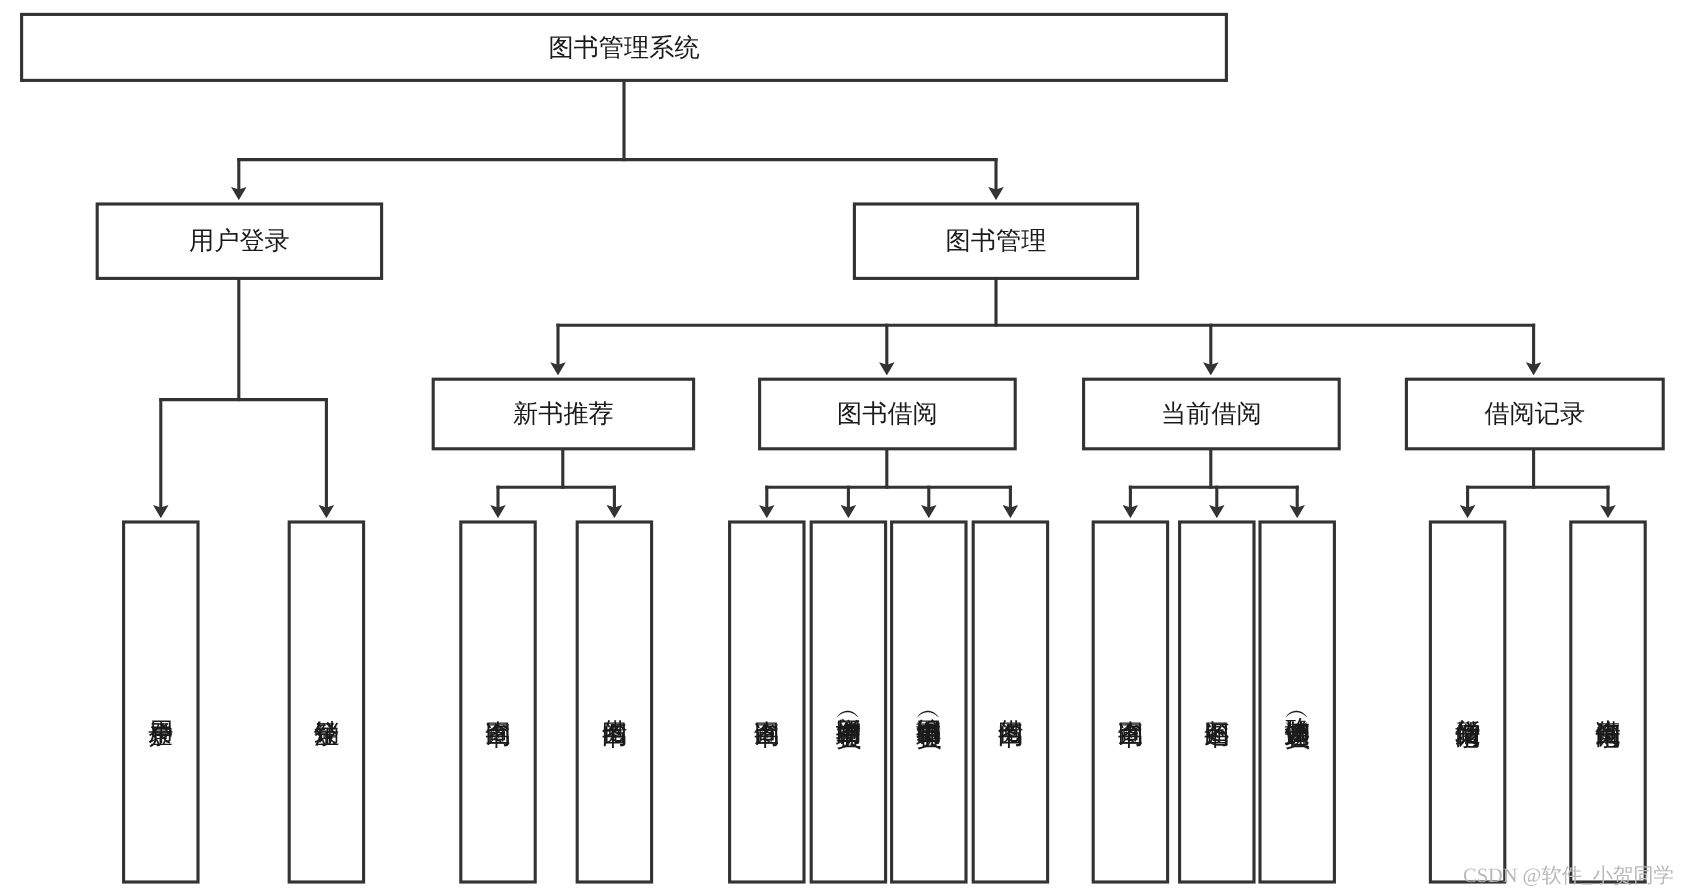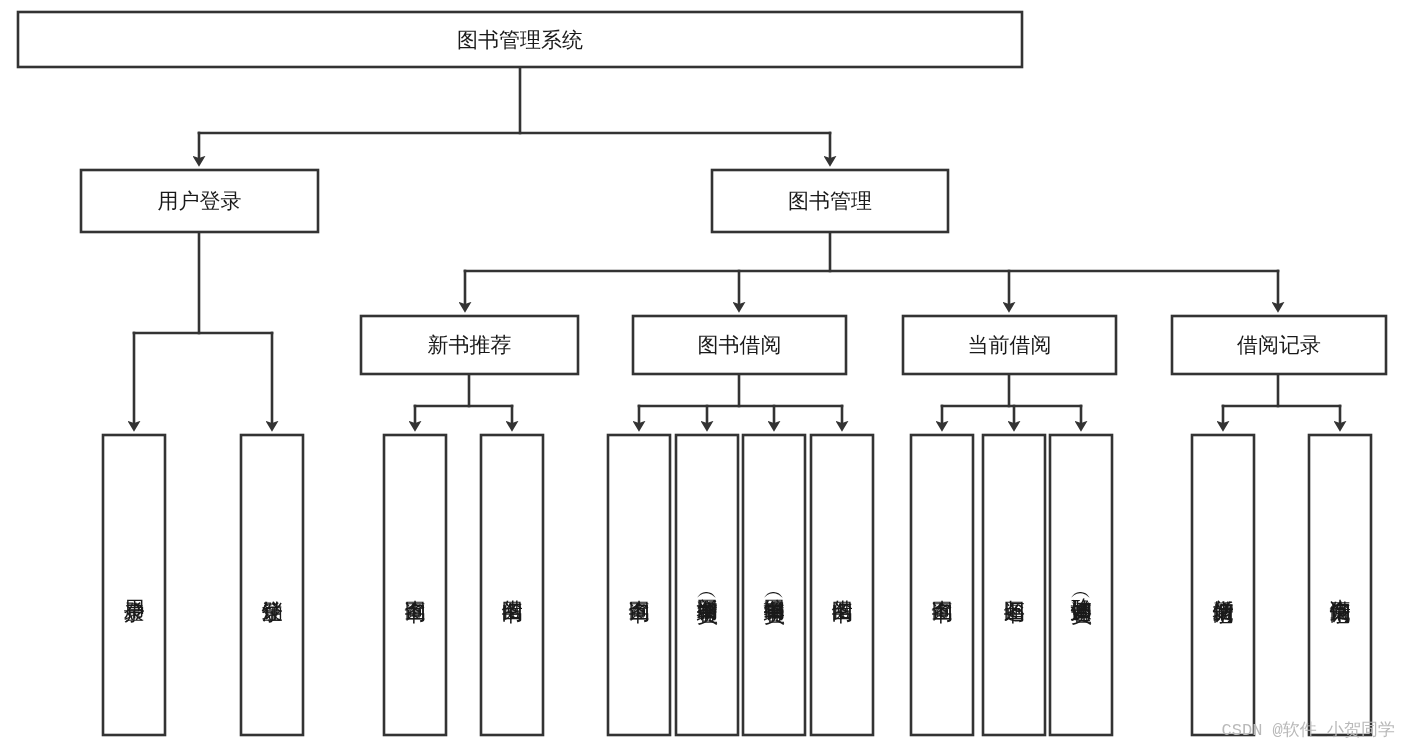--- a/index.html
+++ b/index.html
@@ -60,21 +60,21 @@
     align-items: center;
     justify-content: center;
     text-align: center;
     white-space: nowrap;
     pointer-events: none;
   }
   .watermark {
     position: absolute;
     right: 10px;
     bottom: 6px;
-    font-family: Liberation Mono, monospace;
+    font-family: Liberation Serif, serif;
     font-size: 17px;
     color: #b9b9b9;
     white-space: nowrap;
   }
 </style>
 </head>
 <body>
 
 <div id="chart-root">
 

